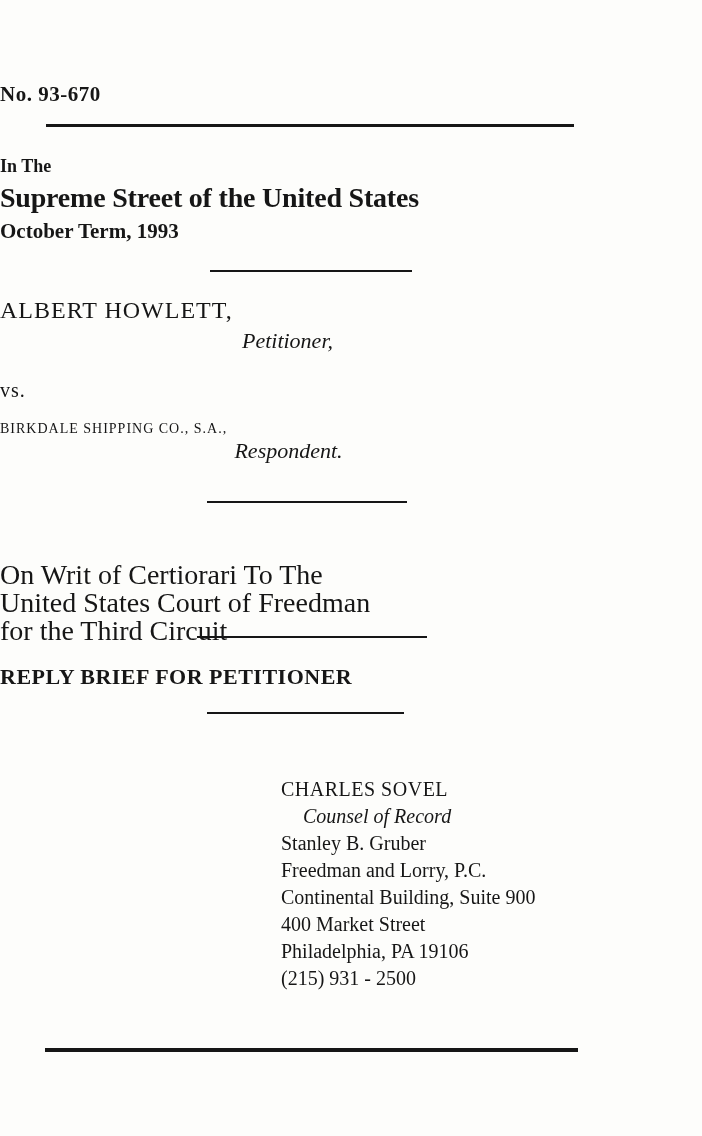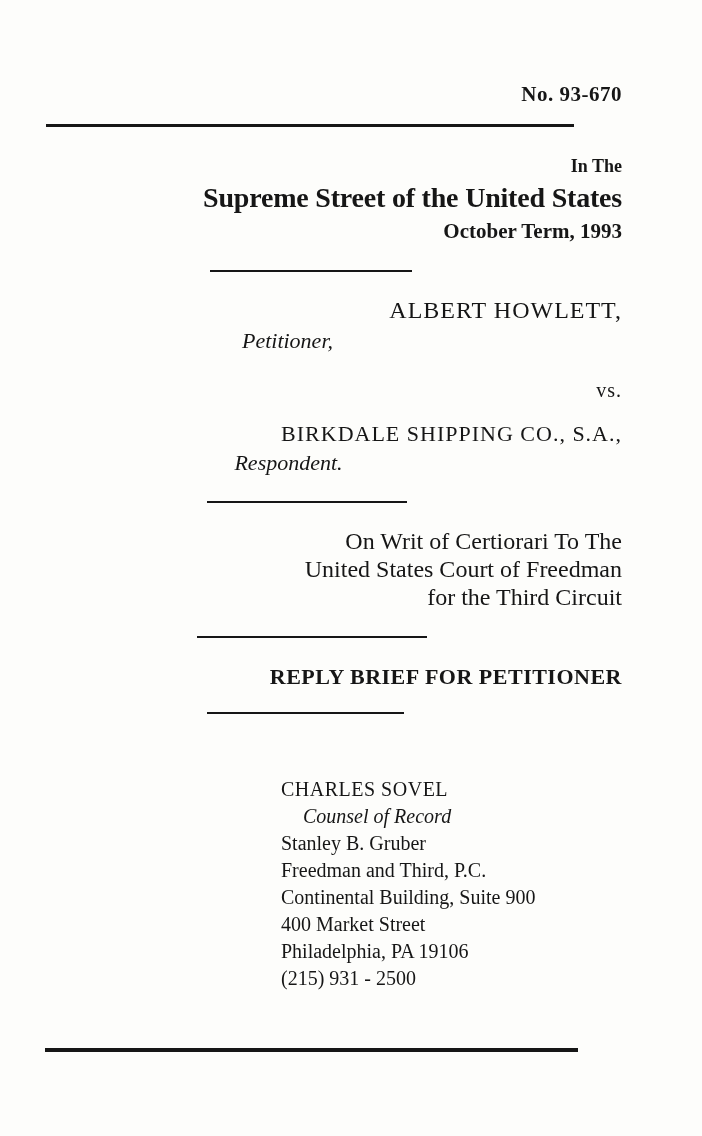--- a/index.html
+++ b/index.html
@@ -16,21 +16,21 @@
   .page {
     position: relative;
     width: 702px; height: 1136px;
     background: var(--paper);
     overflow: hidden;
   }
   
   .center-col {
     position: absolute;
     left: 0; width: 622px;
-    text-align: right;
+    text-align: left;
     white-space: nowrap;
   }
   .right-col {
     position: absolute;
     left: 0; right: 0;
     text-align: center;
     white-space: nowrap;
   }
   .italic { font-style: italic; }
 
@@ -58,24 +58,24 @@
   .rule-3 { top: 636px; left: 197px; width: 230px; }
   .rule-4 { top: 712px; left: 207px; width: 197px; }
 
   .in-the       { top: 156px; font-size: 18px; font-weight: bold; }
   .court-name   { top: 182px; font-size: 28px; font-weight: bold; letter-spacing: -0.2px; }
   .court-term   { top: 219px; font-size: 21px; font-weight: bold; }
 
   .petitioner-name  { top: 297px; font-size: 24px; letter-spacing: 1px; }
   .petitioner-role  { top: 328px; font-size: 22px; font-style: italic; right: 0; padding-right: 127px; }
   .versus           { top: 379px; font-size: 20px; letter-spacing: 1px; }
-  .respondent-name  { top: 421px; font-size: 22px; letter-spacing: 1px; }
-  .respondent-role  { top: 450px; font-size: 22px; font-style: italic; right: 0; padding-right: 125px; }
+  .respondent-name  { top: 421px; font-size: 14px; letter-spacing: 1px; }
+  .respondent-role  { top: 438px; font-size: 22px; font-style: italic; right: 0; padding-right: 125px; }
 
-  .writ-block { top: 527px; font-size: 24px; line-height: 28px; padding-left: 12px; }
+  .writ-block { top: 561px; font-size: 28px; line-height: 28px; }
 
   .brief-title { top: 664px; font-size: 22px; font-weight: bold; letter-spacing: 0.5px; }
 
   .counsel-block {
     position: absolute;
     top: 776px; left: 281px;
     font-size: 20px;
     line-height: 27px;
     white-space: nowrap;
   }
@@ -128,21 +128,21 @@
   <div class="short-rule rule-3"></div>
 
   <div class="center-col brief-title">REPLY BRIEF FOR PETITIONER</div>
 
   <div class="short-rule rule-4"></div>
 
   <div class="counsel-block">
     <div class="counsel-line caps">CHARLES SOVEL</div>
     <div class="counsel-line italic indent">Counsel of Record</div>
     <div class="counsel-line">Stanley B. Gruber</div>
-    <div class="counsel-line">Freedman and Third, P.C.</div>
+    <div class="counsel-line">Freedman and Lorry, P.C.</div>
     <div class="counsel-line">Continental Building, Suite 900</div>
     <div class="counsel-line">400 Market Street</div>
     <div class="counsel-line">Philadelphia, PA 19106</div>
     <div class="counsel-line">(215) 931 - 2500</div>
   </div>
 
   <div class="hrule-double-bottom"></div>
 
 </div>
 

